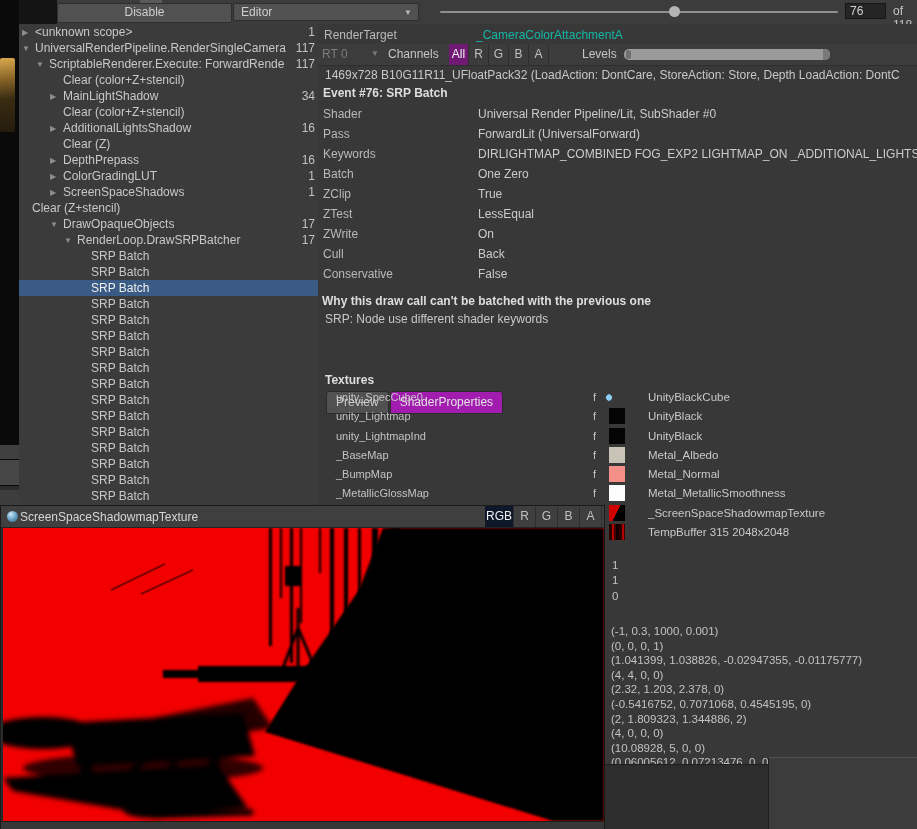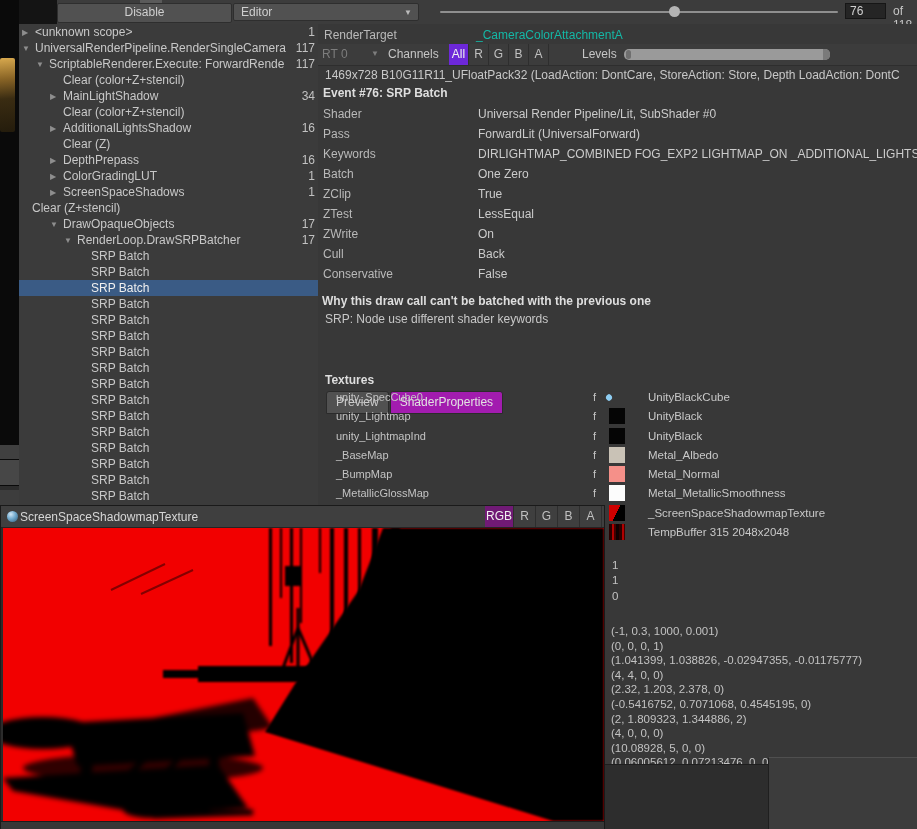--- a/index.html
+++ b/index.html
@@ -49,21 +49,21 @@
   #rt-row{left:6px;top:4px;width:590px;height:14px;}
   #rt-row .kv-label{position:absolute;left:0;}
   #rt-row .kv-value{position:absolute;left:152px;color:#14b8a6;}
   #chan-row{left:0;top:20px;width:599px;height:21px;background:#3c3c3c;border-bottom:1px solid #2e2e2e;}
   #rt-dd{position:absolute;left:4px;top:2px;width:60px;height:16px;color:#7d7d7d;line-height:16px;}
   #rt-dd .dd-arrow{position:absolute;left:49px;top:0;font-size:8px;color:#7d7d7d;line-height:16px;}
   #chan-label{position:absolute;left:70px;top:3px;color:#c6c6c6;}
   #chan-btns{position:absolute;left:131px;top:0;height:21px;display:flex;}
   .seg-btn{height:21px;line-height:20px;text-align:center;color:#c0c0c0;border-right:1px solid #2e2e2e;
       box-sizing:border-box;padding:0 1px;min-width:20px;}
-  .seg-btn.sel{background:#6d28d9;color:#f0f0f0;}
+  .seg-btn.sel{background:#701a75;color:#f0f0f0;}
   #levels-label{position:absolute;left:264px;top:3px;color:#c6c6c6;}
   #levels-track{position:absolute;left:306px;top:5px;width:206px;height:11px;background:#9a9a9a;
       border-radius:5px;}
   #levels-ltick{position:absolute;left:2px;top:1px;width:5px;height:9px;background:#6f6f6f;border-radius:3px;}
   #levels-rtick{position:absolute;right:0px;top:0px;width:7px;height:11px;background:#7a7a7a;
       border-radius:0 5px 5px 0;}
 
   #fmt-line{left:7px;top:44px;width:592px;height:14px;white-space:nowrap;overflow:hidden;color:#c8c8c8;}
   #event-title{left:5px;top:62px;color:#dedede;font-weight:bold;}
   #props{left:5px;top:80px;width:594px;}
@@ -103,21 +103,21 @@
   
   #preview{left:0;top:505px;width:605px;height:324px;background:#2b2b2b;border:1px solid #1a1a1a;
       box-sizing:border-box;z-index:5;}
   #pv-title{position:absolute;left:0;top:0;width:100%;height:22px;background:#3f3f3f;
       border-bottom:1px solid #242424;box-sizing:border-box;}
   #pv-icon{position:absolute;left:6px;top:5px;width:11px;height:11px;border-radius:50%;
       background:radial-gradient(circle at 35% 30%,#cfe6f5 0%,#6fa8cc 45%,#2f5a78 100%);}
   #pv-name{position:absolute;left:19px;top:4px;color:#d6d6d6;}
   #pv-chans{position:absolute;right:2px;top:0;height:21px;display:flex;}
   #pv-chans .seg-btn{min-width:22px;}
-  #pv-chans .seg-btn.sel{background:#701a75;}
+  #pv-chans .seg-btn.sel{background:#0f172a;}
   #pv-img{position:absolute;left:2px;top:22px;width:601px;height:293px;background:#f20000;overflow:hidden;}
   #pv-bottom{position:absolute;left:0;top:315px;width:100%;height:9px;background:#373737;
       border-top:1px solid #1c1c1c;box-sizing:border-box;}
 </style>
 </head>
 <body>
 
 <div id="root">
 
   <div class="abs" id="left-strip"></div>

